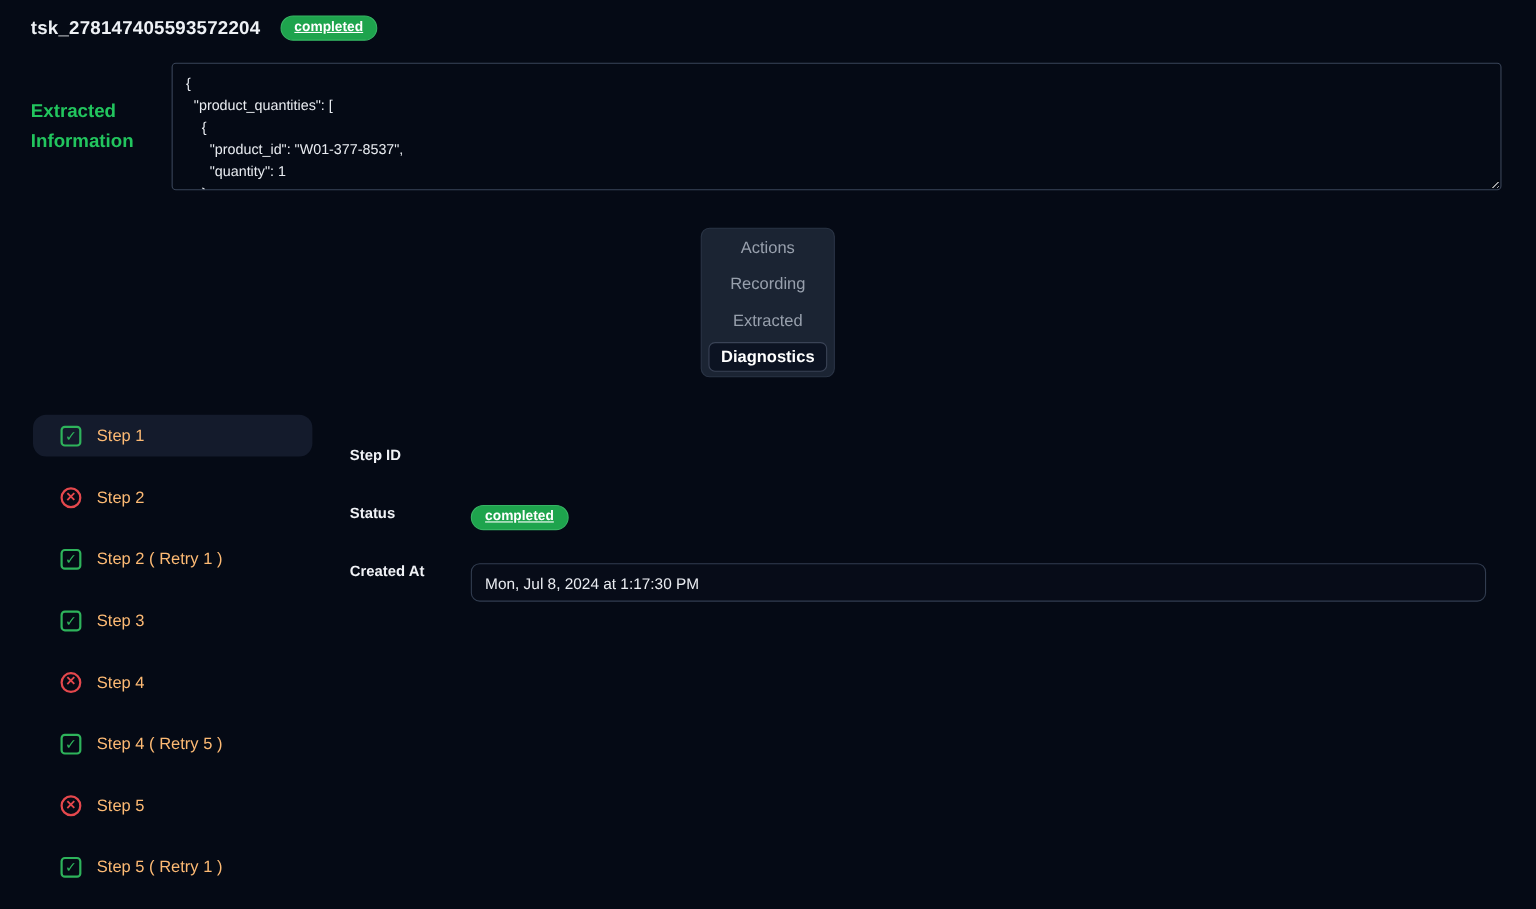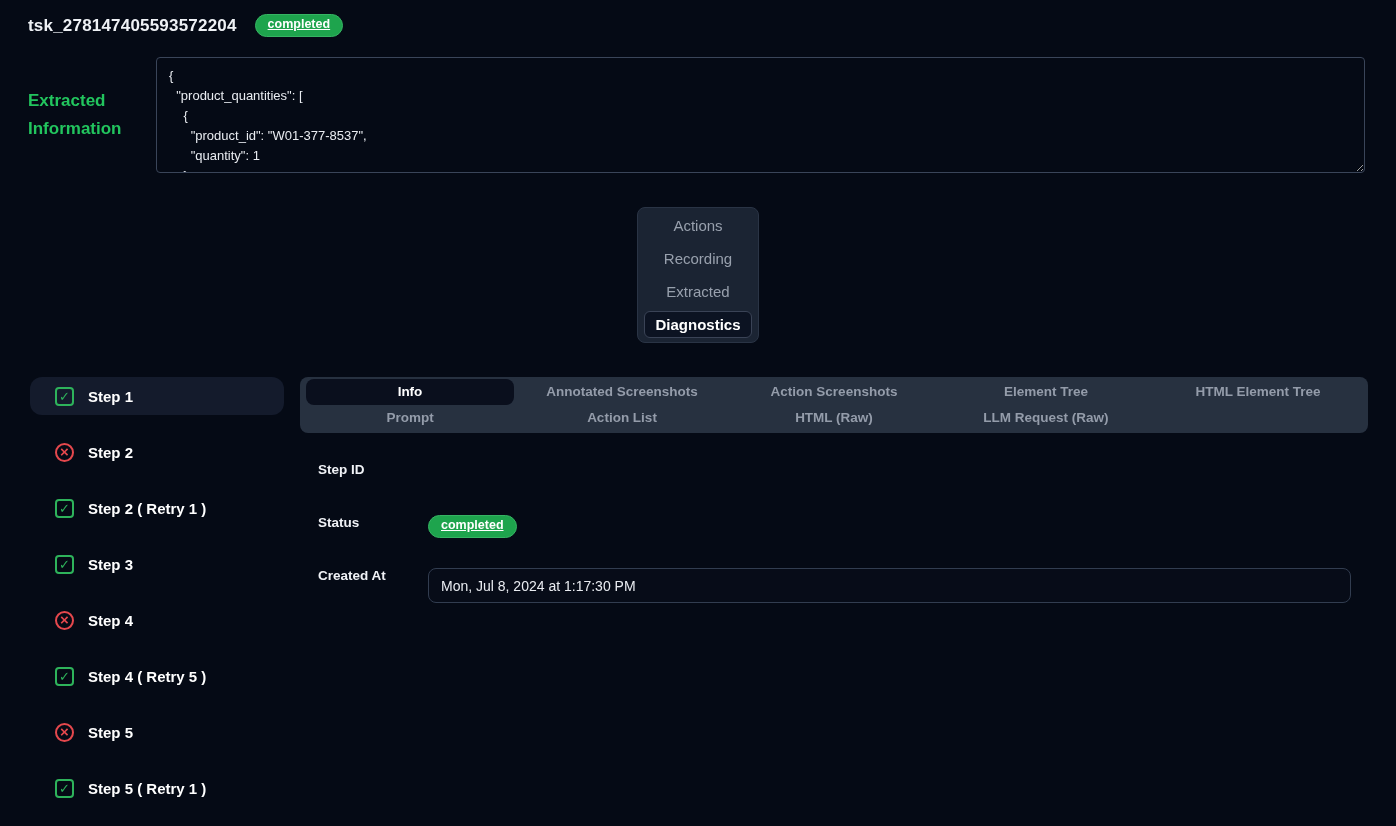--- a/index.html
+++ b/index.html
@@ -95,21 +95,21 @@
   .sidebar { width: 254px; flex: none; }
   .step-item {
     height: 38px;
     display: flex; align-items: center; gap: 14px;
     padding-left: 25px;
     border-radius: 12px;
     margin-bottom: 18px;
     cursor: pointer;
   }
   .step-item.selected { background: #141b2c; }
-  .step-label { font-size: 15px; font-weight: 700; color: #ffffff; }
+  .step-label { font-size: 15px; font-weight: 400; color: #fdba74; }
   .sicon {
     width: 19px; height: 19px; flex: none;
     display: grid; place-items: center;
     font-weight: 700; line-height: 1;
   }
   .sicon.check {
     border: 2px solid #2eb35b; border-radius: 4px; color: #2eb35b; font-size: 13px;
   }
   .sicon.check::before { content: "\2713"; }
   .sicon.x {
@@ -225,31 +225,20 @@
       <span class="step-label">Step 6</span>
     </div>
     <div class="step-item">
       <span class="sicon check"></span>
       <span class="step-label">Step 7</span>
     </div>
   </div>
 
   <div class="content">
 
-    <div class="subtabs">
-      <div class="subtab active">Info</div>
-      <div class="subtab">Annotated Screenshots</div>
-      <div class="subtab">Action Screenshots</div>
-      <div class="subtab">Element Tree</div>
-      <div class="subtab">HTML Element Tree</div>
-      <div class="subtab">Prompt</div>
-      <div class="subtab">Action List</div>
-      <div class="subtab">HTML (Raw)</div>
-      <div class="subtab">LLM Request (Raw)</div>
-    </div>
 
     <div class="fields">
       <div class="field-row">
         <div class="field-label">Step ID</div>
       </div>
 
       <div class="field-row">
         <div class="field-label">Status</div>
         <div class="field-control">
           <span class="badge">completed</span>

